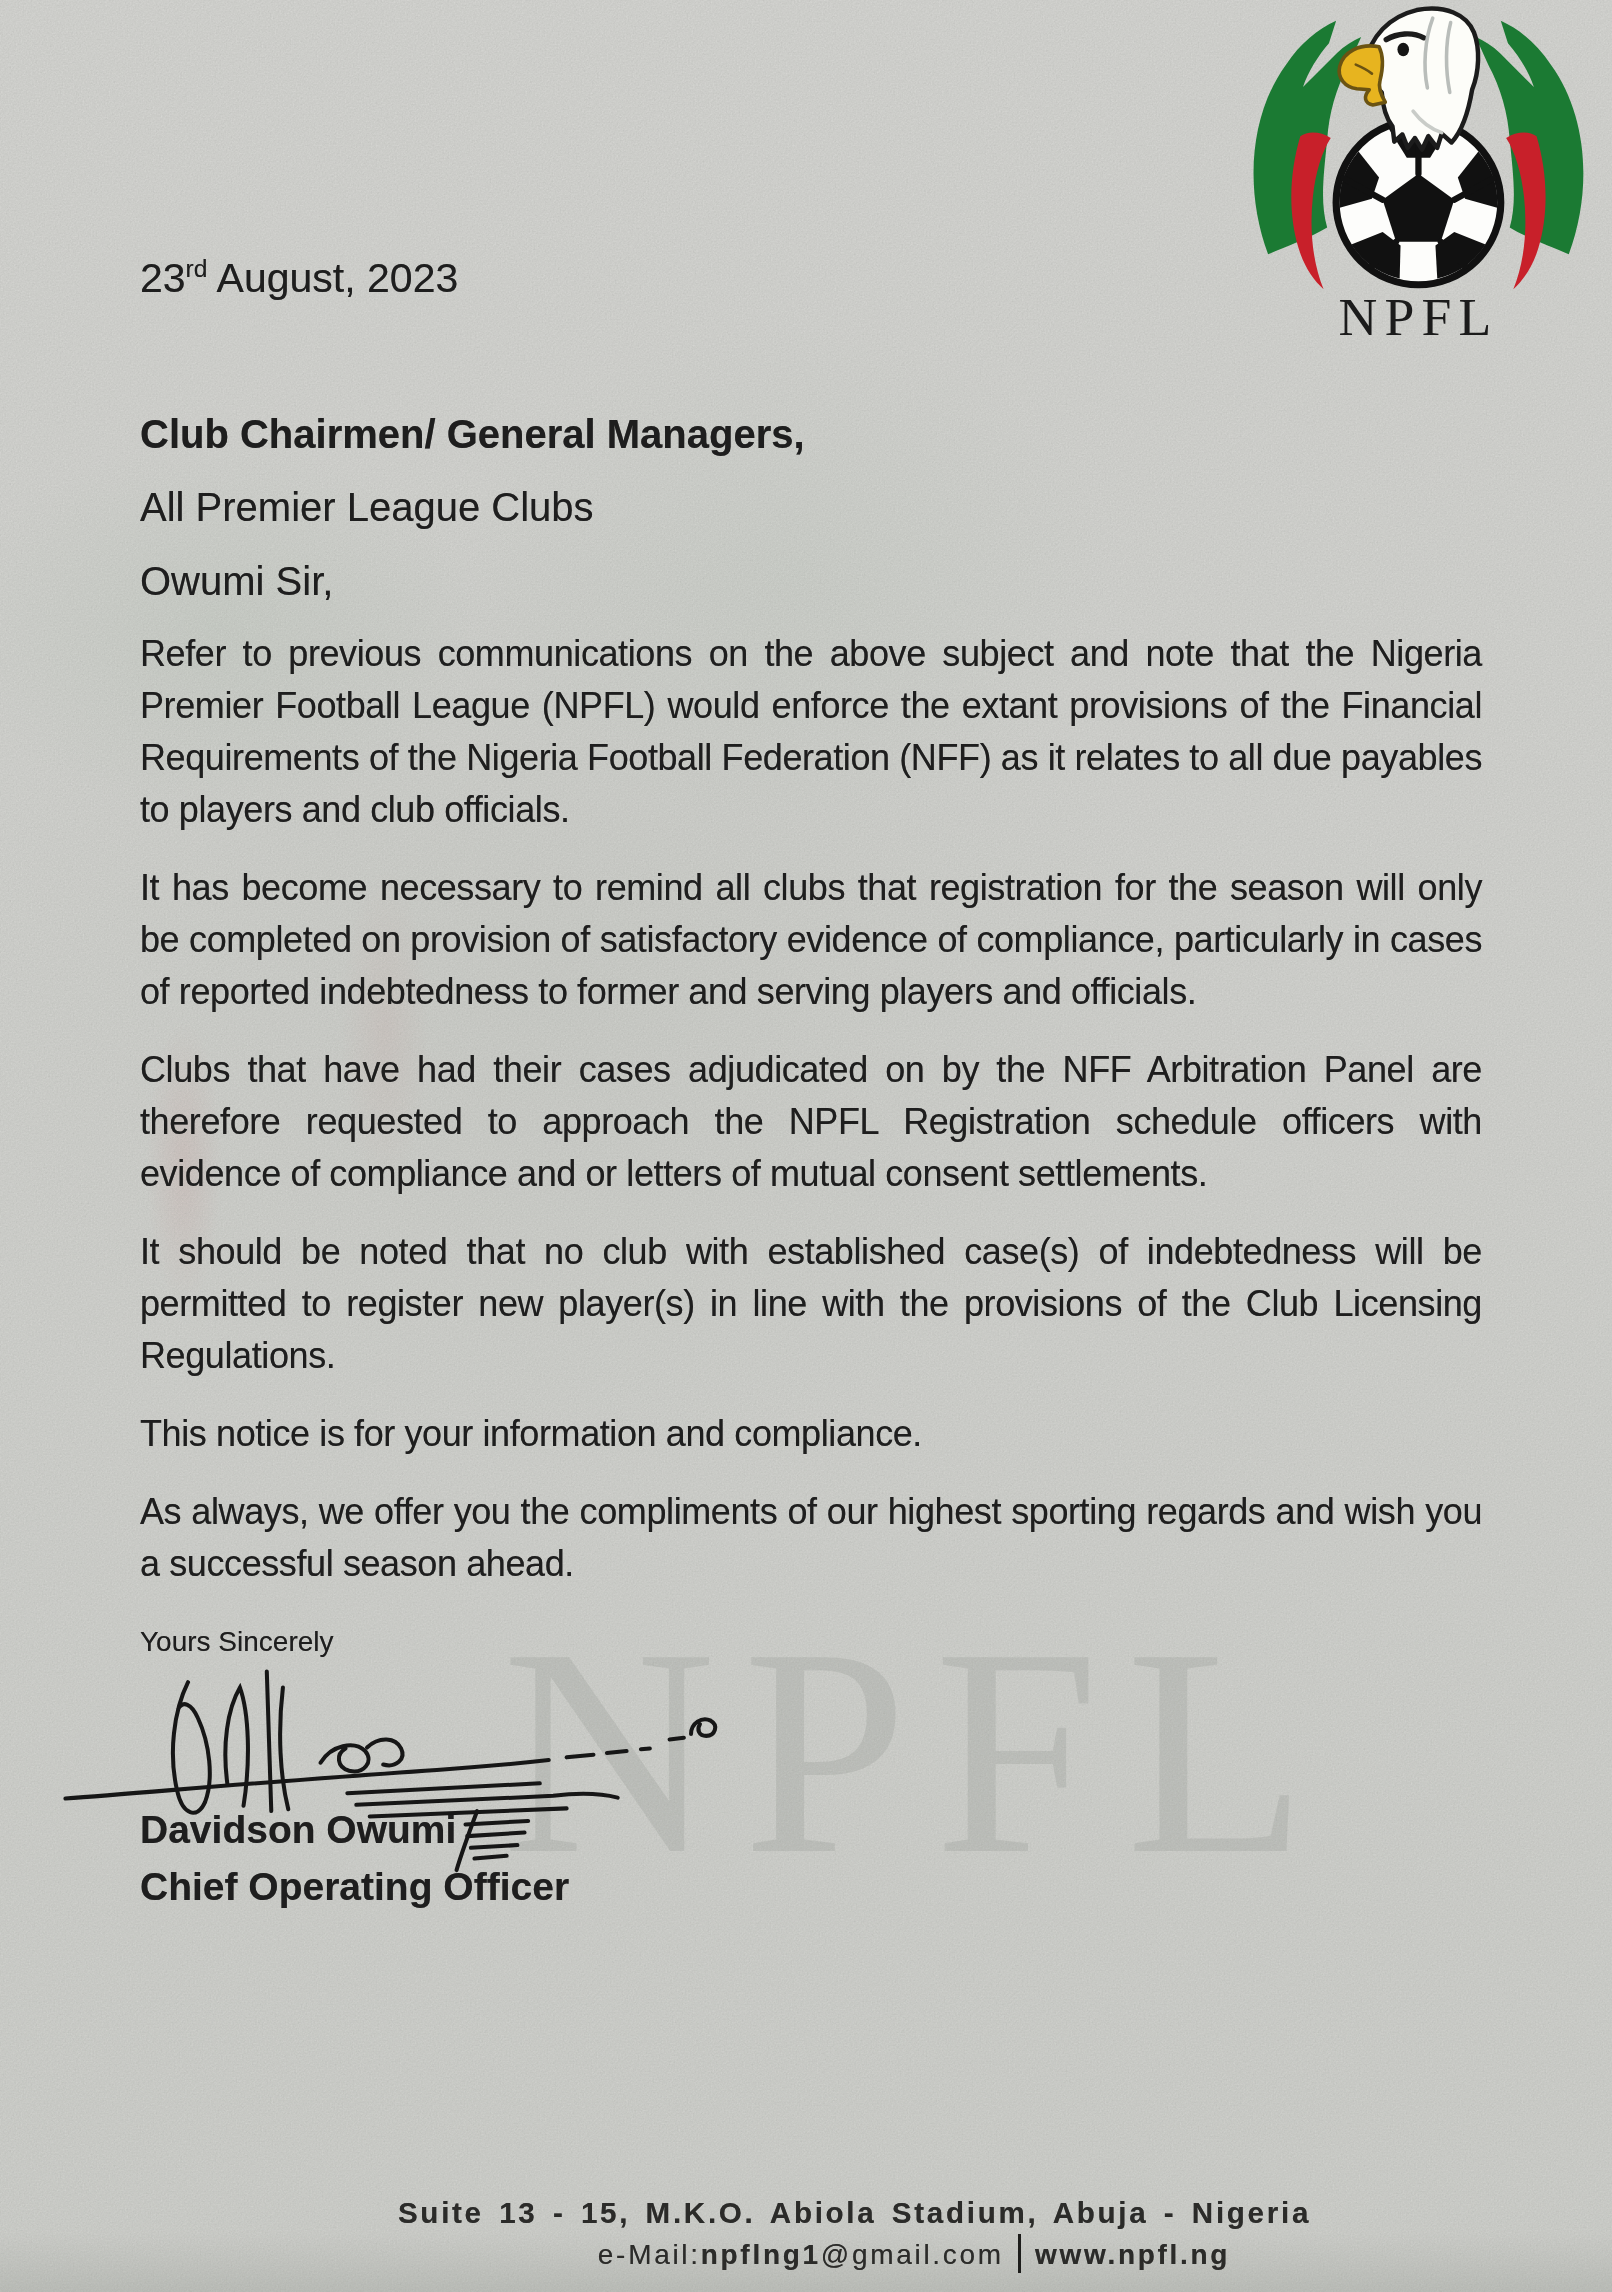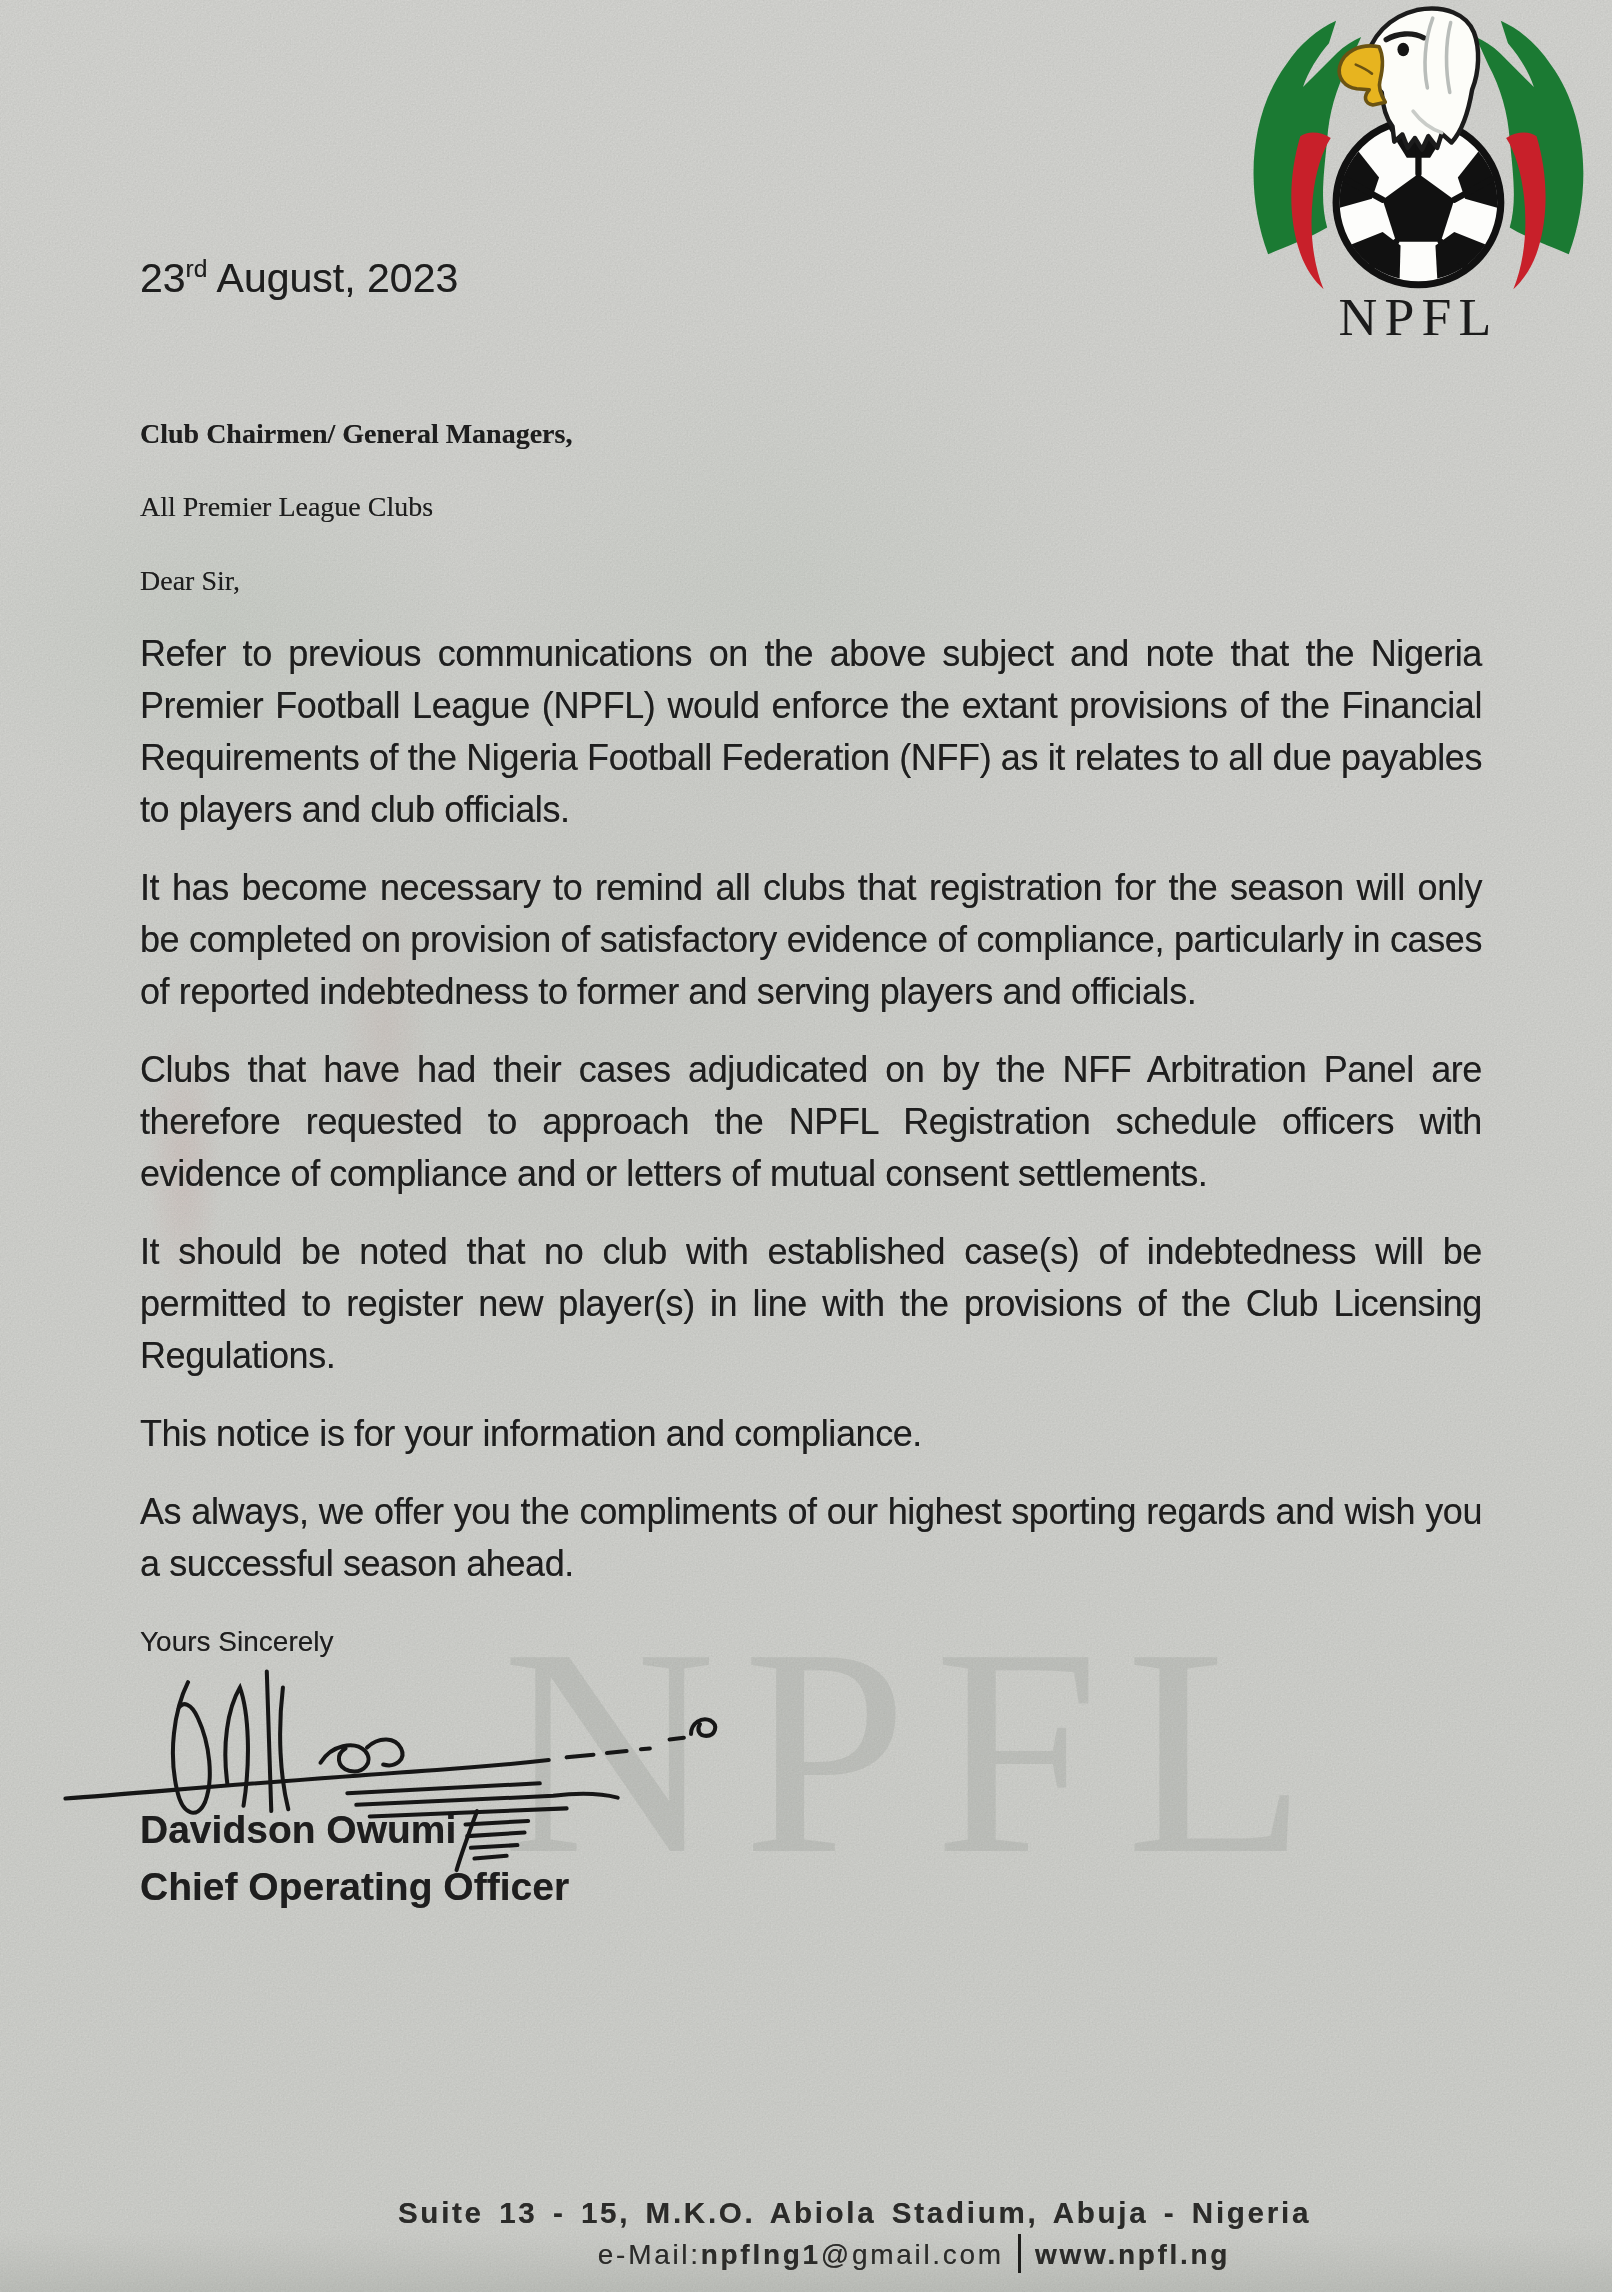--- a/index.html
+++ b/index.html
@@ -31,21 +31,21 @@
   .logo-wordmark{
     font-family:"Liberation Serif",serif;
     font-size:60px;letter-spacing:8px;fill:#1b1b1b;
   }
   .content{
     position:absolute;left:140px;top:244px;width:1342px;z-index:3;
   }
   .content p{margin:0;text-shadow:0 0 0.6px rgba(25,25,25,0.55);}
   .date-line{font-size:41px;line-height:50px;margin-bottom:105px !important;}
   .date-line sup{font-size:60%;}
-  .addr{font-size:28px;line-height:52px;margin-bottom:21.5px !important;font-family:Liberation Serif, serif;}
+  .addr{font-size:40px;line-height:52px;margin-bottom:21.5px !important;}
   .bold{font-weight:bold;}
   .subject{font-size:38px;line-height:52px;font-weight:bold;margin-bottom:19.7px !important;}
   .body-p{
     font-size:36px;line-height:52px;text-align:justify;
     letter-spacing:-0.4px;
     margin-bottom:26px !important;
   }
   .closing{font-size:28px;line-height:52px;}
   .sig-wrap{position:relative;height:136px;}
   .sig-wrap svg{position:absolute;left:-88px;top:-10.7px;}
@@ -125,21 +125,21 @@
     </g>
 
     <text class="logo-wordmark" x="196" y="372" text-anchor="middle">NPFL</text>
   </svg>
 
   <div class="content">
     <p class="date-line"><span>23</span><sup>rd</sup><span> August, 2023</span></p>
 
     <p class="addr bold">Club Chairmen/ General Managers,</p>
     <p class="addr">All Premier League Clubs</p>
-    <p class="addr">Dear Sir,</p>
+    <p class="addr">Owumi Sir,</p>
 
     <p class="body-p">Refer to previous communications on the above subject and note that the Nigeria Premier Football League (NPFL) would enforce the extant provisions of the Financial Requirements of the Nigeria Football Federation (NFF) as it relates to all due payables to players and club officials.</p>
     <p class="body-p">It has become necessary to remind all clubs that registration for the season will only be completed on provision of satisfactory evidence of compliance, particularly in cases of reported indebtedness to former and serving players and officials.</p>
     <p class="body-p">Clubs that have had their cases adjudicated on by the NFF Arbitration Panel are therefore requested to approach the NPFL Registration schedule officers with evidence of compliance and or letters of mutual consent settlements.</p>
     <p class="body-p">It should be noted that no club with established case(s) of indebtedness will be permitted to register new player(s) in line with the provisions of the Club Licensing Regulations.</p>
     <p class="body-p">This notice is for your information and compliance.</p>
     <p class="body-p">As always, we offer you the compliments of our highest sporting regards and wish you a successful season ahead.</p>
 
     <p class="closing">Yours Sincerely</p>
 

